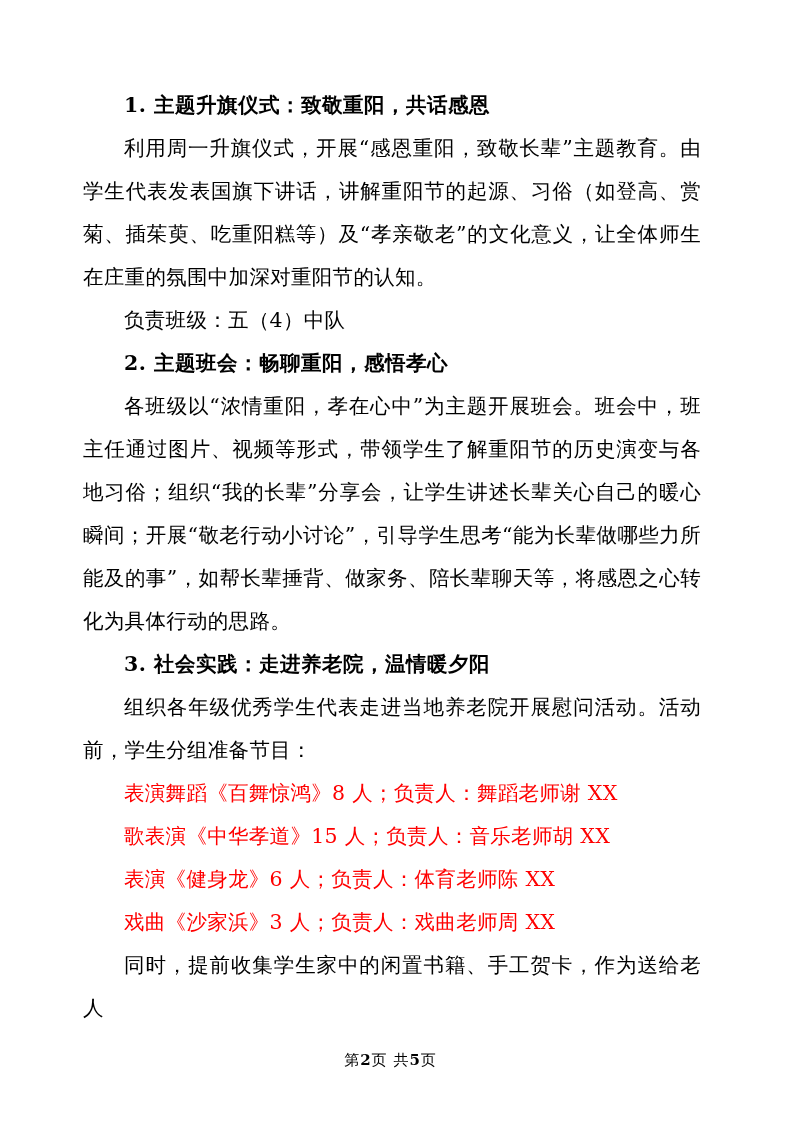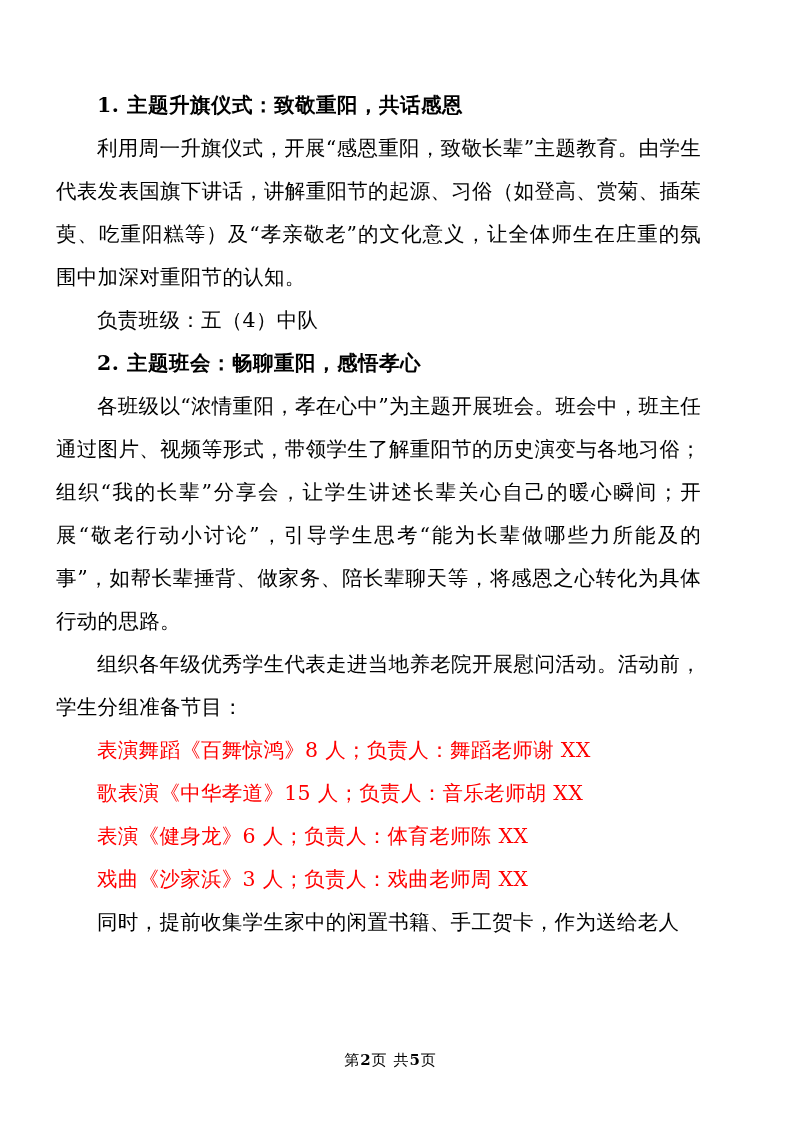--- a/index.html
+++ b/index.html
@@ -15,21 +15,21 @@
     position: relative;
     overflow: hidden;
   }
   .page {
     position: absolute;
     left: 0;
     top: 0;
     width: 793px;
     height: 1122px;
     box-sizing: border-box;
-    padding: 84px 92px 0 56px;
+    padding: 84px 92px 0 83px;
   }
   .doc-body {
     font-size: 20.5px;
     line-height: 43px;
   }
   .heading {
     font-weight: bold;
     letter-spacing: 0.5px;
     text-indent: 2em;
     margin: 0;
@@ -77,20 +77,21 @@
 <div class="page">
   <div class="doc-body">
 
     <p class="heading">1. 主题升旗仪式：致敬重阳，共话感恩</p>
     <p class="para">利用周一升旗仪式，开展“感恩重阳，致敬长辈”主题教育。由学生代表发表国旗下讲话，讲解重阳节的起源、习俗（如登高、赏菊、插茱萸、吃重阳糕等）及“孝亲敬老”的文化意义，让全体师生在庄重的氛围中加深对重阳节的认知。</p>
     <p class="para">负责班级：五（4）中队</p>
 
     <p class="heading">2. 主题班会：畅聊重阳，感悟孝心</p>
     <p class="para">各班级以“浓情重阳，孝在心中”为主题开展班会。班会中，班主任通过图片、视频等形式，带领学生了解重阳节的历史演变与各地习俗；组织“我的长辈”分享会，让学生讲述长辈关心自己的暖心瞬间；开展“敬老行动小讨论”，引导学生思考“能为长辈做哪些力所能及的事”，如帮长辈捶背、做家务、陪长辈聊天等，将感恩之心转化为具体行动的思路。</p>
 
+    <p class="heading">3. 社会实践：走进养老院，温情暖夕阳</p>
     <p class="para">组织各年级优秀学生代表走进当地养老院开展慰问活动。活动前，学生分组准备节目：</p>
 
     <p class="perf-line">表演舞蹈《百舞惊鸿》8 人；负责人：舞蹈老师谢 XX</p>
     <p class="perf-line">歌表演《中华孝道》15 人；负责人：音乐老师胡 XX</p>
     <p class="perf-line">表演《健身龙》6 人；负责人：体育老师陈 XX</p>
     <p class="perf-line">戏曲《沙家浜》3 人；负责人：戏曲老师周 XX</p>
 
     <p class="para">同时，提前收集学生家中的闲置书籍、手工贺卡，作为送给老人</p>
 
   </div>

